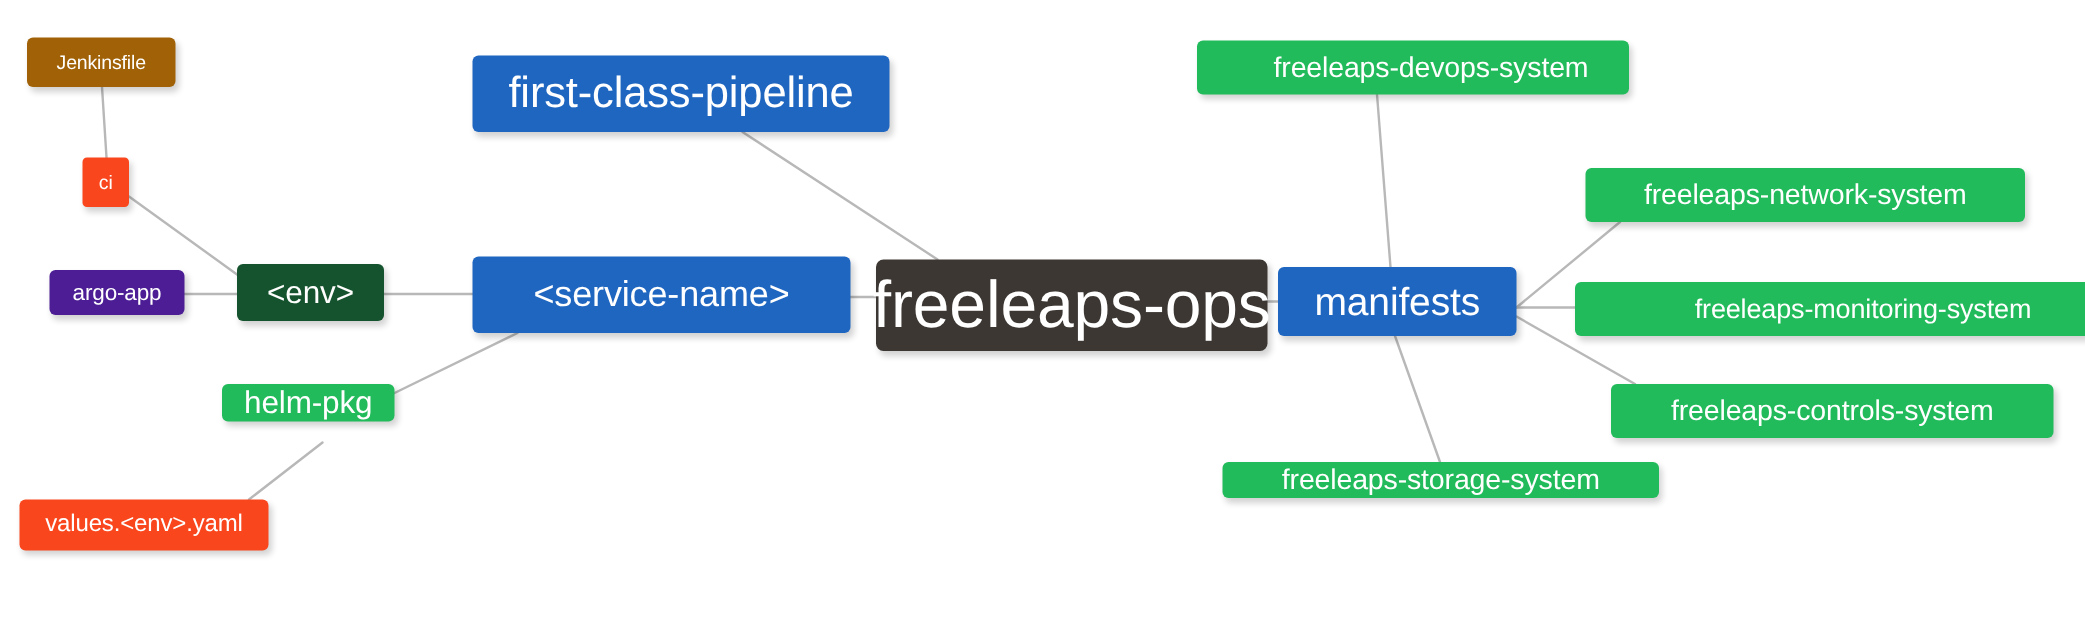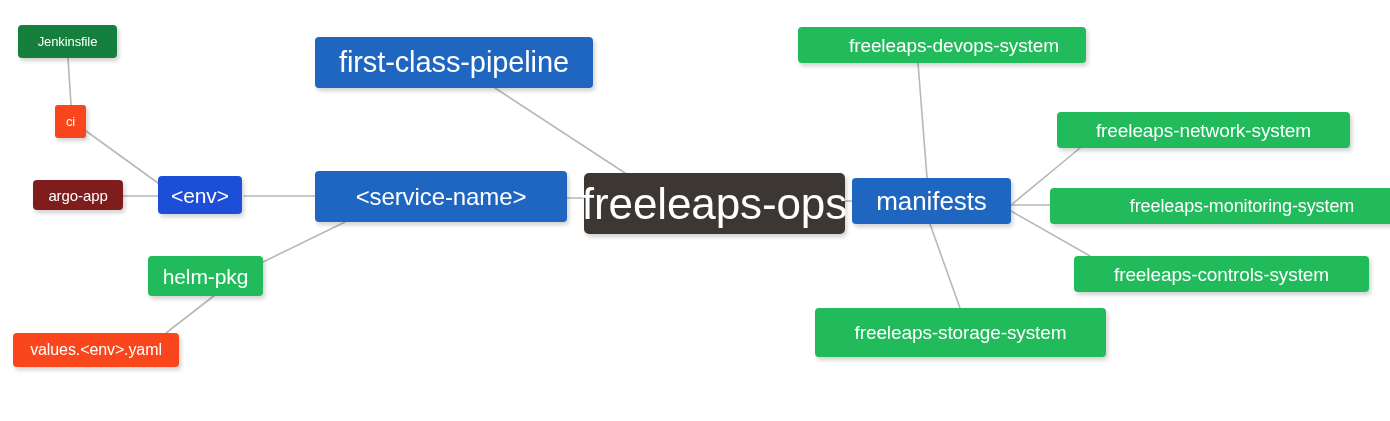--- a/index.html
+++ b/index.html
@@ -61,33 +61,33 @@
       <line x1="495" y1="88" x2="625" y2="173" stroke="#b8b8b8" stroke-width="1.6" stroke-linecap="round"></line>
       <line x1="567" y1="198" x2="584" y2="198" stroke="#b8b8b8" stroke-width="1.6" stroke-linecap="round"></line>
       <line x1="845" y1="201" x2="852" y2="201" stroke="#b8b8b8" stroke-width="1.6" stroke-linecap="round"></line>
       <line x1="927" y1="178" x2="918" y2="63" stroke="#b8b8b8" stroke-width="1.6" stroke-linecap="round"></line>
       <line x1="1011" y1="205" x2="1080" y2="148" stroke="#b8b8b8" stroke-width="1.6" stroke-linecap="round"></line>
       <line x1="1011" y1="205" x2="1050" y2="205" stroke="#b8b8b8" stroke-width="1.6" stroke-linecap="round"></line>
       <line x1="1011" y1="211" x2="1090" y2="256" stroke="#b8b8b8" stroke-width="1.6" stroke-linecap="round"></line>
       <line x1="930" y1="224" x2="960" y2="308" stroke="#b8b8b8" stroke-width="1.6" stroke-linecap="round"></line>
     </svg>
   <div id="node-layer">
-      <div class="node" style="left: 18px; top: 25px; width: 99px; height: 33px; background: #15803d; font-size: 13px;">
+      <div class="node" style="left: 18px; top: 25px; width: 99px; height: 33px; background: #a16207; font-size: 13px;">
         <span>Jenkinsfile</span>
       </div>
       <div class="node tiny" style="left: 55px; top: 105px; width: 31px; height: 33px; background: rgb(249, 70, 28); font-size: 13px;">
         <span>ci</span>
       </div>
-      <div class="node" style="left: 33px; top: 180px; width: 90px; height: 30px; background: #7f1d1d; font-size: 15px;">
+      <div class="node" style="left: 33px; top: 180px; width: 90px; height: 30px; background: #4c1d95; font-size: 15px;">
         <span>argo-app</span>
       </div>
-      <div class="node" style="left: 158px; top: 176px; width: 84px; height: 38px; background: #1d4ed8; font-size: 21px;">
+      <div class="node" style="left: 158px; top: 176px; width: 98px; height: 38px; background: #14532d; font-size: 21px;">
         <span>&lt;env&gt;</span>
       </div>
-      <div class="node" style="left: 148px; top: 256px; width: 115px; height: 40px; background: rgb(34, 187, 91); font-size: 21px;">
+      <div class="node" style="left: 148px; top: 256px; width: 115px; height: 25px; background: rgb(34, 187, 91); font-size: 21px;">
         <span>helm-pkg</span>
       </div>
       <div class="node" style="left: 13px; top: 333px; width: 166px; height: 34px; background: rgb(249, 70, 28); font-size: 16px; align-items: center;">
         <span>values.&lt;env&gt;.yaml</span>
       </div>
       <div class="node" style="left: 315px; top: 37px; width: 278px; height: 51px; background: rgb(31, 102, 193); font-size: 29px;">
         <span>first-class-pipeline</span>
       </div>
       <div class="node" style="left: 315px; top: 171px; width: 252px; height: 51px; background: rgb(31, 102, 193); font-size: 24px;">
         <span>&lt;service-name&gt;</span>
@@ -103,17 +103,17 @@
       </div>
       <div class="node" style="left: 1057px; top: 112px; width: 293px; height: 36px; background: rgb(34, 187, 91); font-size: 19px;">
         <span>freeleaps-network-system</span>
       </div>
       <div class="node" style="left: 1050px; top: 188px; width: 384px; height: 36px; background: rgb(34, 187, 91); font-size: 18px;">
         <span>freeleaps-monitoring-system</span>
       </div>
       <div class="node" style="left: 1058px; top: 256px; width: 295px; height: 36px; background: rgb(34, 187, 91); font-size: 19px; margin-left: 16px;">
         <span>freeleaps-controls-system</span>
       </div>
-      <div class="node" style="left: 815px; top: 308px; width: 291px; height: 49px; background: rgb(34, 187, 91); font-size: 19px;">
+      <div class="node" style="left: 815px; top: 308px; width: 291px; height: 24px; background: rgb(34, 187, 91); font-size: 19px;">
         <span>freeleaps-storage-system</span>
       </div>
     </div>
 </div>
 
 </body></html>

